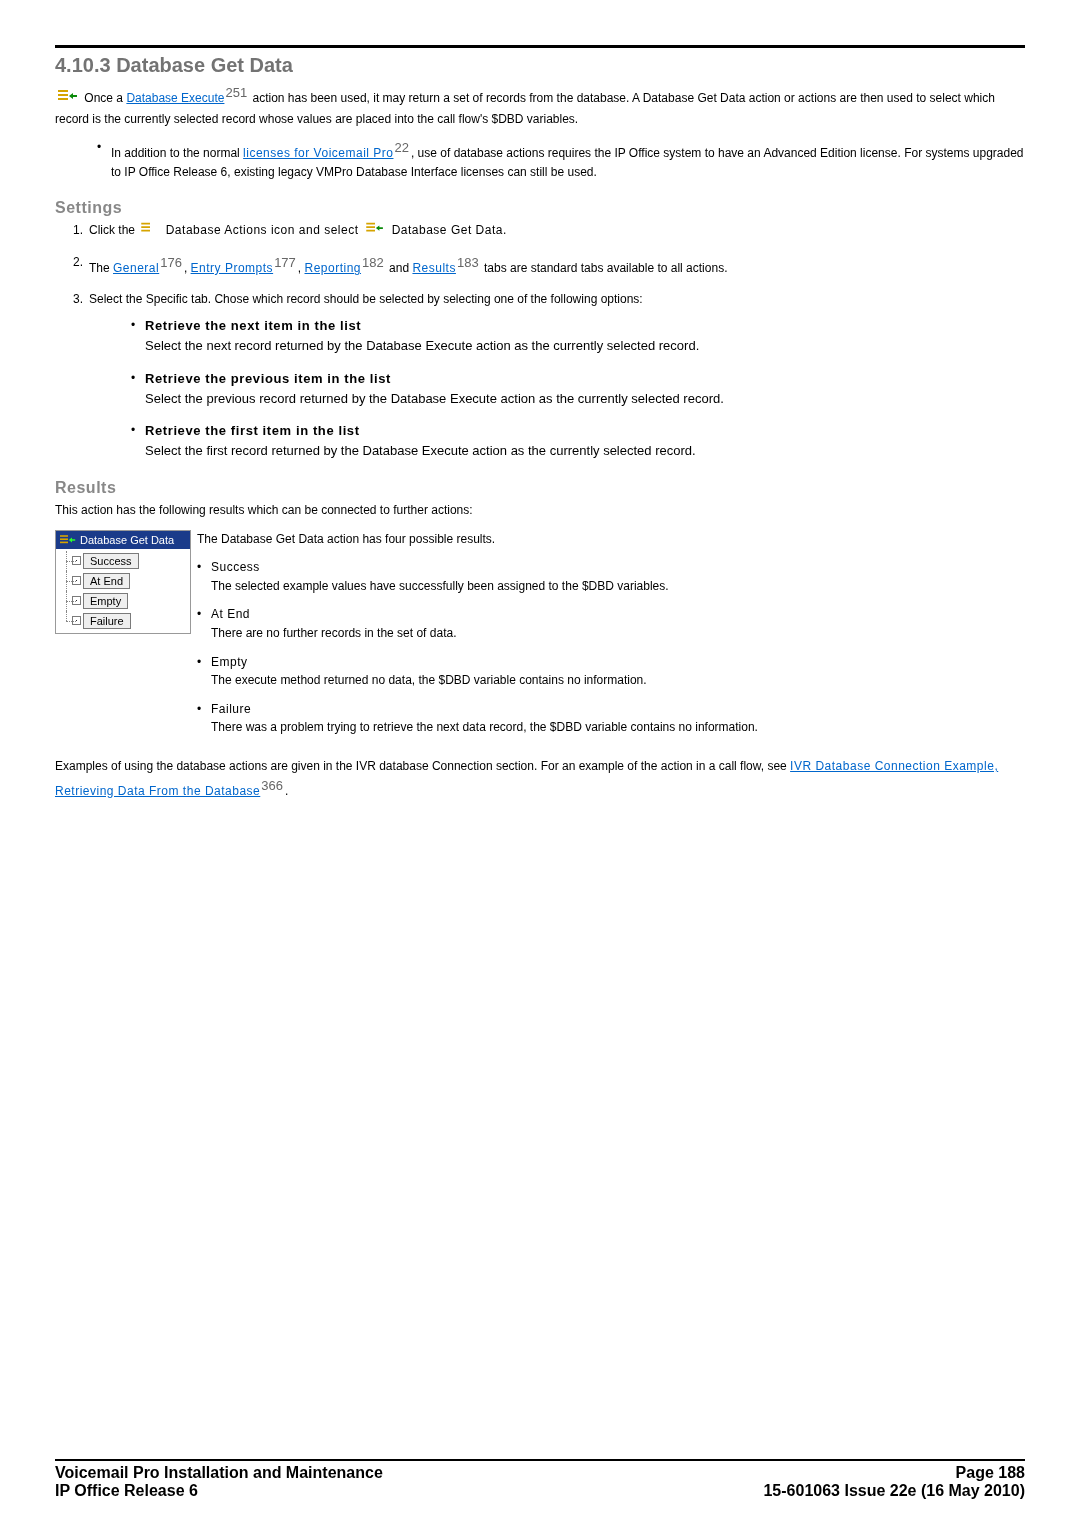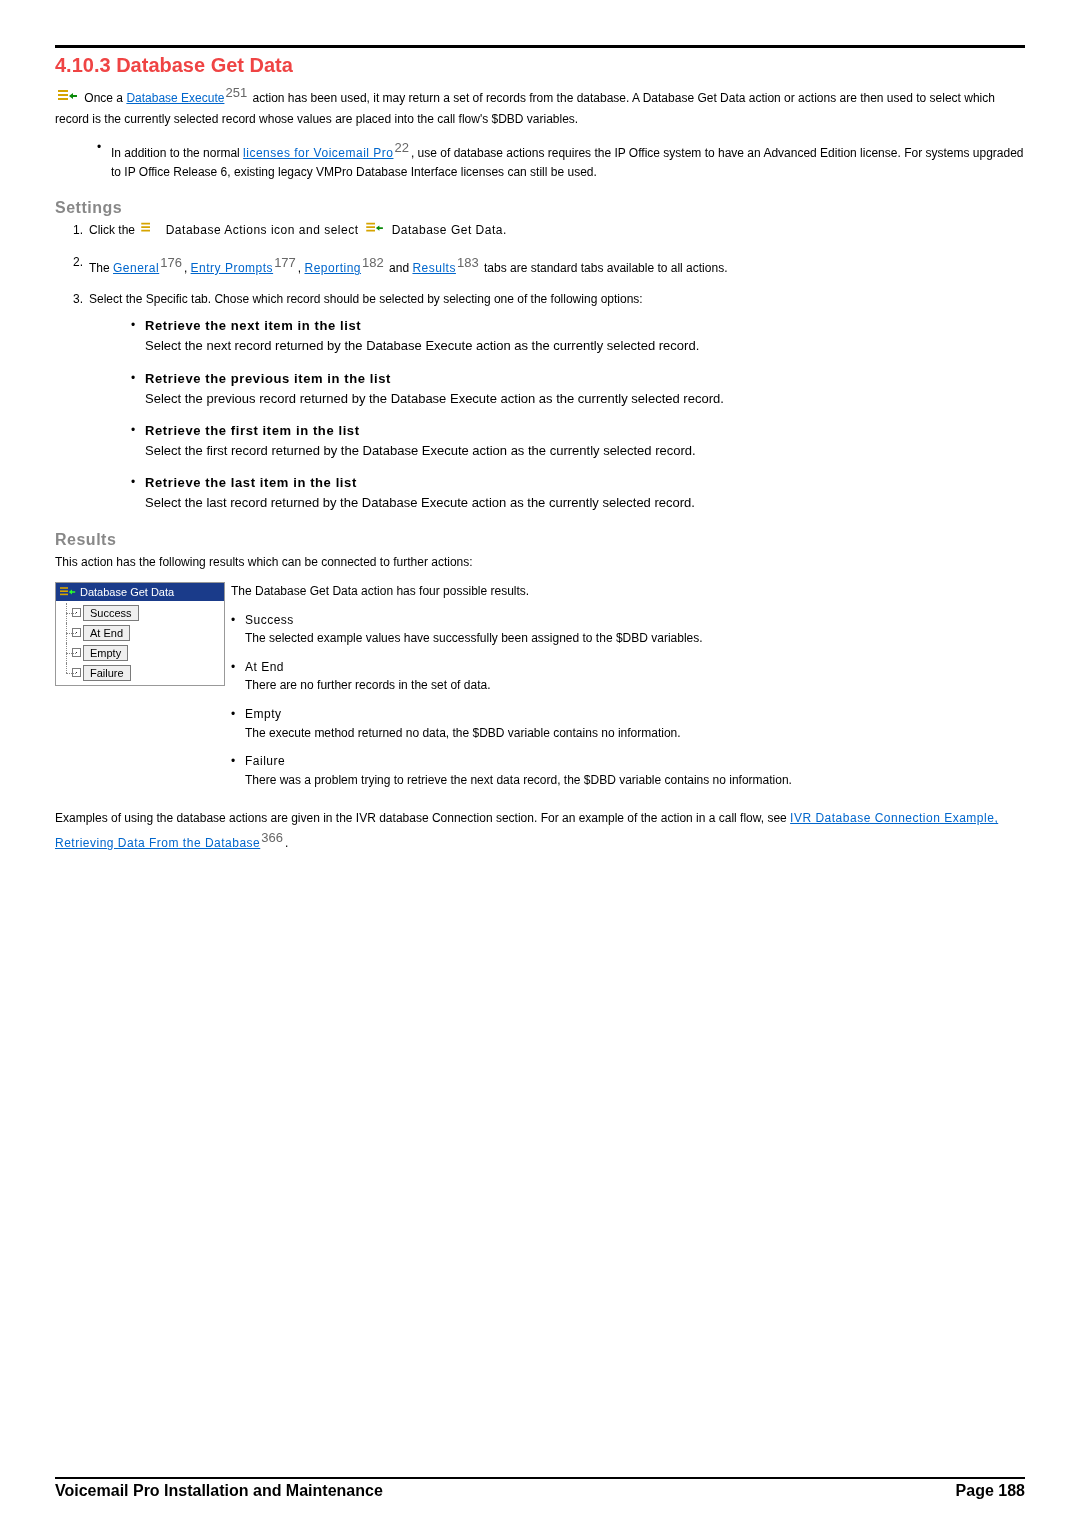--- a/index.html
+++ b/index.html
@@ -1,21 +1,21 @@
 <!DOCTYPE html>
 <html><head>
 <meta charset="utf-8">
 <style>
   * { box-sizing: border-box; margin: 0; padding: 0; }
   html, body { width: 1080px; height: 1528px; font-family: Verdana, Geneva, sans-serif; background: #fff; color: #000; }
   body { position: relative; padding: 45px 55px 60px 55px; }
 
   .top-rule { border-top: 3px solid #000; margin-bottom: 6px; }
 
-  h1 { font-size: 20px; font-weight: bold; color: #ef4444; margin-bottom: 6px; }
+  h1 { font-size: 20px; font-weight: bold; color: #737373; margin-bottom: 6px; }
   h2 { font-size: 16px; font-weight: bold; color: #888; letter-spacing: 1px; margin-top: 18px; margin-bottom: 4px; }
 
   p { font-size: 12px; line-height: 1.55; margin-bottom: 10px; }
 
   .inline-icon { display: inline-block; vertical-align: middle; margin: 0 3px; }
 
   a.link { color: #0066cc; text-decoration: underline; }
   .sup { font-size: 13px; vertical-align: super; color: #666; margin-left: 1px; margin-right: 2px; }
 
   ul.bulleted { list-style: none; padding-left: 42px; }
@@ -35,21 +35,21 @@
   .bold-spaced { font-weight: bold; letter-spacing: 0.6px; }
 
   .results-row { display: flex; align-items: flex-start; gap: 0; }
   .results-img { flex: 0 0 auto; }
   .results-text { flex: 1 1 auto; padding-left: 6px; }
   .results-text ul { list-style: none; padding-left: 0; }
   .results-text ul > li { position: relative; font-size: 12px; line-height: 1.55; margin-bottom: 10px; padding-left: 14px; }
   .results-text ul > li::before { content: "•"; position: absolute; left: 0; top: 0; font-size: 12px; }
 
   
-  .tree-panel { border: 1px solid #999; background: #fff; width: 170px; font-family: Tahoma, Verdana, sans-serif; font-size: 11px; }
+  .tree-panel { border: 1px solid #999; background: #fff; width: 136px; font-family: Tahoma, Verdana, sans-serif; font-size: 11px; }
   .tree-head { display: flex; align-items: center; gap: 4px; padding: 2px 4px; background: #1a3b8a; color: #fff; }
   .tree-head svg { flex: 0 0 auto; }
   .tree-body { padding: 2px 0 2px 6px; }
   .tree-item { display: flex; align-items: center; height: 20px; position: relative; }
   .tree-item .line-v { width: 10px; height: 100%; position: relative; }
   .tree-item .line-v::before { content: ""; position: absolute; left: 4px; top: 0; bottom: 0; border-left: 1px dotted #888; }
   .tree-item:last-child .line-v::before { bottom: 50%; }
   .tree-item .line-h { width: 10px; height: 1px; border-top: 1px dotted #888; position: absolute; left: 4px; top: 50%; }
   .tree-item .lbl { border: 1px solid #7a7a7a; background: #efefef; padding: 0 6px; height: 16px; line-height: 14px; margin-left: 2px; }
   .tree-item .box { width: 9px; height: 9px; border: 1px solid #7a7a7a; background: #fff; font-size: 9px; line-height: 7px; text-align: center; }
@@ -117,24 +117,20 @@
         <span>Select the next record returned by the Database Execute action as the currently selected record.</span>
       </li>
       <li>
         <span class="bold-spaced">Retrieve the previous item in the list</span><br>
         <span>Select the previous record returned by the Database Execute action as the currently selected record.</span>
       </li>
       <li>
         <span class="bold-spaced">Retrieve the first item in the list</span><br>
         <span>Select the first record returned by the Database Execute action as the currently selected record.</span>
       </li>
-      <li>
-        <span class="bold-spaced">Retrieve the last item in the list</span><br>
-        <span>Select the last record returned by the Database Execute action as the currently selected record.</span>
-      </li>
     </ul>
   </li>
 </ol>
 
 <h2 class="spaced">Results</h2>
 <p>This action has the following results which can be connected to further actions:</p>
 
 <div class="results-row">
   <div class="results-img">
     <div class="tree-panel">
@@ -205,13 +201,17 @@
 <p style="margin-top:10px;">
   <span>Examples of using the database actions are given in the IVR database Connection section. For an example of the action in a call flow, see </span><a href="#" class="link spaced">IVR Database Connection Example, Retrieving Data From the Database</a><span class="sup">366</span><span>.</span>
 </p>
 
 <div class="footer">
   <div class="footer-rule"></div>
   <div class="footer-row">
     <span>Voicemail Pro Installation and Maintenance</span>
     <span>Page 188</span>
   </div>
+  <div class="footer-row">
+    <span>IP Office Release 6</span>
+    <span>15-601063 Issue 22e (16 May 2010)</span>
+  </div>
 </div>
 
 </body></html>

